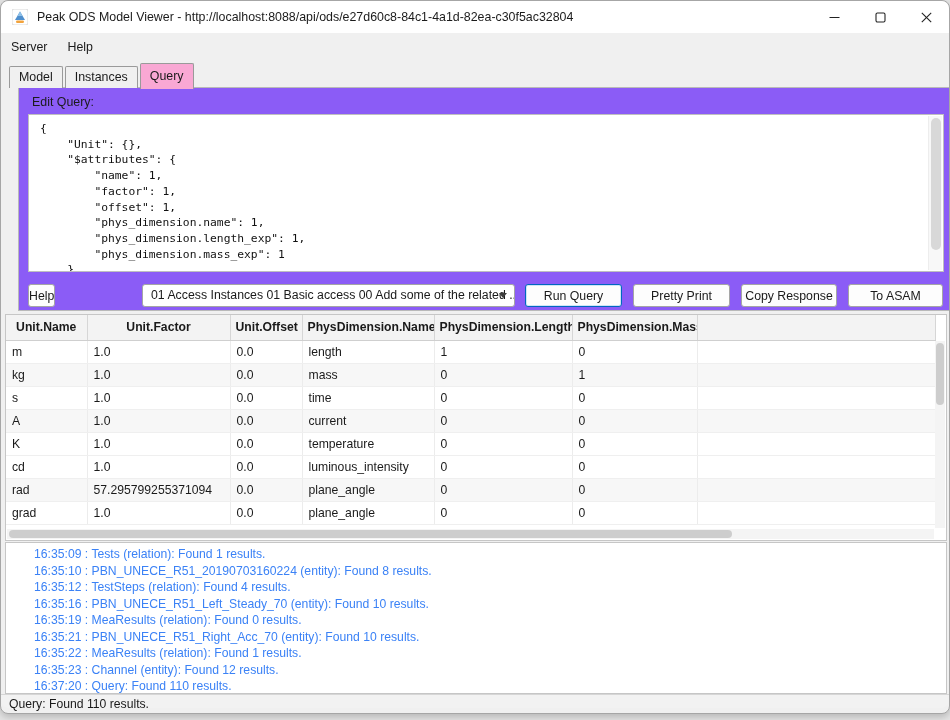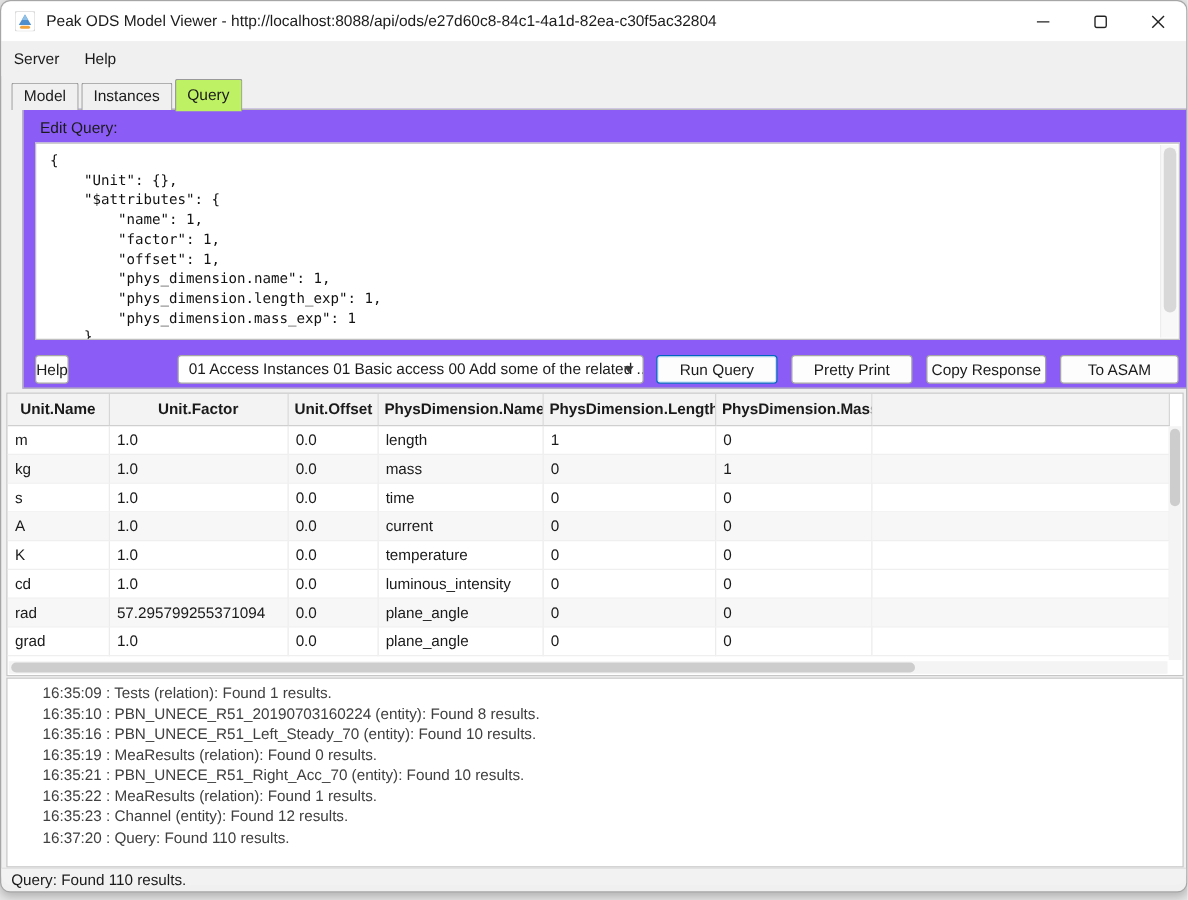--- a/index.html
+++ b/index.html
@@ -18,21 +18,21 @@
   .caption-buttons { position:absolute; right:0; top:0; height:32px; display:flex; }
   .cap-btn { width:46px; height:32px; display:flex; align-items:center; justify-content:center; }
   
   .menubar { position:absolute; left:0; top:32px; right:0; height:28px; background:#f0f0f0; display:flex; }
   .menu-item { height:28px; line-height:28px; padding:0 10px; font-size:12.4px; color:#1b1b1b; }
   
   .tabstrip { position:absolute; left:8px; top:60px; height:27px; display:flex; align-items:flex-end; z-index:3;text-align:center; }
   .tab { height:22px; line-height:21px; padding:0 9px; font-size:12.4px; color:#1b1b1b;
          background:#f0f0f0; border:1px solid #9a9a9a; border-bottom:none; margin-right:2px;
          border-radius:2px 2px 0 0; }
-  .tab.active { height:26px; line-height:25px; background:#bef264; margin-bottom:-1px; z-index:4; position:relative; }
+  .tab.active { height:26px; line-height:25px; background:#f9a8d4; margin-bottom:-1px; z-index:4; position:relative; }
   
   .tab-panel { position:absolute; left:7px; top:86px; width:936px; height:224px;
                background:#8b5cf6; border:1px solid #b9b9b9; z-index:2;margin-left:10px; }
   .edit-label { position:absolute; left:13px; top:7px; font-size:12.4px; color:#1b1b1b; }
   .query-box { position:absolute; left:9px; top:26px; width:916px; height:158px; background:#ffffff; border:1px solid #bfbfbf; overflow:hidden; }
   .query-box pre { margin:0; padding:6px 0 0 11px; font-family:"DejaVu Sans Mono","Liberation Mono",monospace;
                    font-size:11.3px; line-height:15.7px; color:#111; }
   .q-vscroll { position:absolute; right:1px; top:1px; bottom:1px; width:14px; background:#f8f8f8; border-left:1px solid #ededed; }
   .q-vscroll .thumb { position:absolute; left:2px; top:2px; width:10px; height:86%; background:#d8d8d8; border-radius:5px; }
   
@@ -242,23 +242,24 @@
           </tbody>
       </table>
       <div class="tbl-vscroll">
           <div class="thumb"></div>
         </div>
       <div class="tbl-hscroll">
           <div class="thumb"></div>
         </div>
     </div>
 
-    <div class="log" style="color: #404040; padding-left: 28px;">
+    <div class="log" style="color: #3b82f6; padding-left: 28px;">
         <div class="log-line">16:35:09 : Tests (relation): Found 1 results.</div>
         <div class="log-line">16:35:10 : PBN_UNECE_R51_20190703160224 (entity): Found 8 results.</div>
+        <div class="log-line">16:35:12 : TestSteps (relation): Found 4 results.</div>
         <div class="log-line">16:35:16 : PBN_UNECE_R51_Left_Steady_70 (entity): Found 10 results.</div>
         <div class="log-line">16:35:19 : MeaResults (relation): Found 0 results.</div>
         <div class="log-line">16:35:21 : PBN_UNECE_R51_Right_Acc_70 (entity): Found 10 results.</div>
         <div class="log-line">16:35:22 : MeaResults (relation): Found 1 results.</div>
         <div class="log-line">16:35:23 : Channel (entity): Found 12 results.</div>
         <div class="log-line">16:37:20 : Query: Found 110 results.</div>
       </div>
 
     <div class="statusbar">
       <span>Query: Found 110 results.</span>

